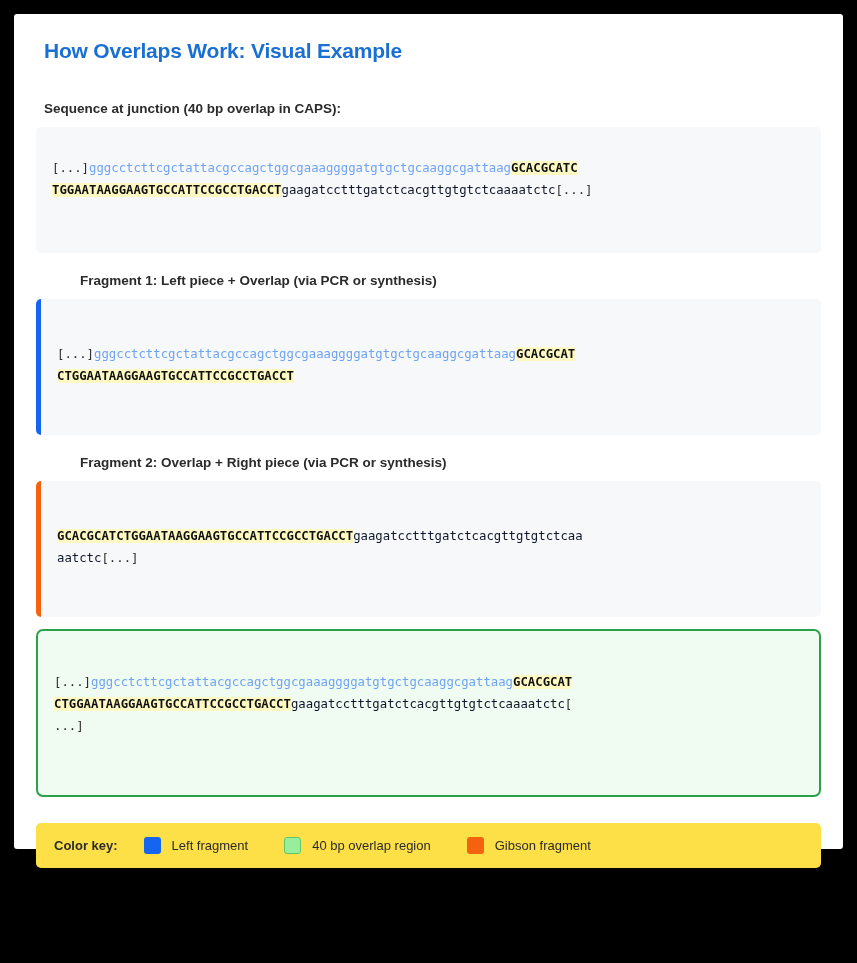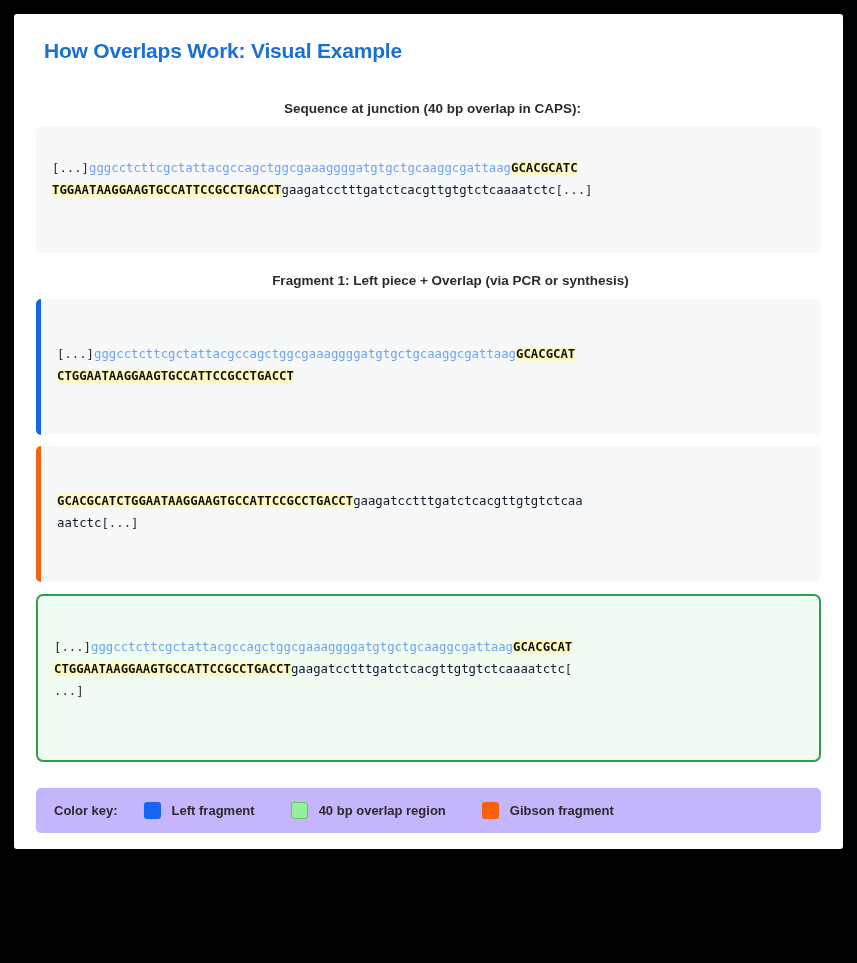--- a/index.html
+++ b/index.html
@@ -26,21 +26,20 @@
     font-size: 21px;
     font-weight: bold;
     letter-spacing: -0.2px;
     margin: 7px 0 0 8px;
   }
   .sec-label {
     font-size: 13.5px;
     font-weight: bold;
     color: #2b2b2b;
     margin: 0 0 0 8px;
-    text-align: center;
   }
   .sec-label.s1 { margin-top: 38px; }
   .sec-label.s2 { margin-top: 20px; padding-left: 36px; }
   .seqbox {
     margin-top: 11px;
     background: #f7f8fa;
     border-radius: 5px;
     padding: 22px 16px 22px 16px;
     min-height: 60px;
   }
@@ -70,38 +69,37 @@
   .seq .left  { color: #6fa4f2; }
   .seq .right { color: #0f172a; }
   .seq .brk   { color: #2b2b2b; }
   .seq .ov {
     background: #fef9c3;
     color: #101010;
     font-weight: bold;
   }
   .legend {
     margin-top: 26px;
-    background: #c4b5fd;
+    background: #fde047;
     border-radius: 5px;
     padding: 14px 18px;
     display: flex;
     align-items: center;
     gap: 0px;
   }
   .legend-title {
     font-size: 13px;
     font-weight: bold;
     color: #2b2b2b;
     margin-right: 26px;
   }
   .legend-item {
     display: flex;
     align-items: center;
     margin-right: 36px;
-    font-weight: bold;
   }
   .swatch {
     width: 17px;
     height: 17px;
     border-radius: 3px;
     margin-right: 11px;
   }
   .swatch.green { border: 1px solid #63c46a; }
   .legend-label { font-size: 13px; color: #2b2b2b; }
 </style>
@@ -114,20 +112,21 @@
 
   <div id="sections-host">
       <div class="sec-label s1">Sequence at junction (40 bp overlap in CAPS):</div>
       <div class="seqbox plain">
         <div class="seq"><span class="brk">[...]</span><span class="left">gggcctcttcgctattacgccagctggcgaaaggggatgtgctgcaaggcgattaag</span><span class="ov">GCACGCATC</span><br><span class="ov">TGGAATAAGGAAGTGCCATTCCGCCTGACCT</span><span class="right">gaagatcctttgatctcacgttgtgtctcaaaatctc</span><span class="brk">[...]</span></div>
       </div>
       <div class="sec-label s2">Fragment 1: Left piece + Overlap (via PCR or synthesis)</div>
       <div class="seqbox frag">
         <div class="seq"><span class="brk">[...]</span><span class="left">gggcctcttcgctattacgccagctggcgaaaggggatgtgctgcaaggcgattaag</span><span class="ov">GCACGCAT</span><br><span class="ov">CTGGAATAAGGAAGTGCCATTCCGCCTGACCT</span></div>
       </div>
+      <div class="sec-label s2">Fragment 2: Overlap + Right piece (via PCR or synthesis)</div>
       <div class="seqbox frag right-frag">
         <div class="seq"><span class="ov">GCACGCATCTGGAATAAGGAAGTGCCATTCCGCCTGACCT</span><span class="right">gaagatcctttgatctcacgttgtgtctcaa</span><br><span class="right">aatctc</span><span class="brk">[...]</span></div>
       </div>
       <div class="seqbox result">
         <div class="seq"><span class="brk">[...]</span><span class="left">gggcctcttcgctattacgccagctggcgaaaggggatgtgctgcaaggcgattaag</span><span class="ov">GCACGCAT</span><br><span class="ov">CTGGAATAAGGAAGTGCCATTCCGCCTGACCT</span><span class="right">gaagatcctttgatctcacgttgtgtctcaaaatctc</span><span class="brk">[</span><br><span class="brk">...]</span></div>
       </div>
     </div>
 
   <div class="legend">
     <span class="legend-title">Color key:</span>

